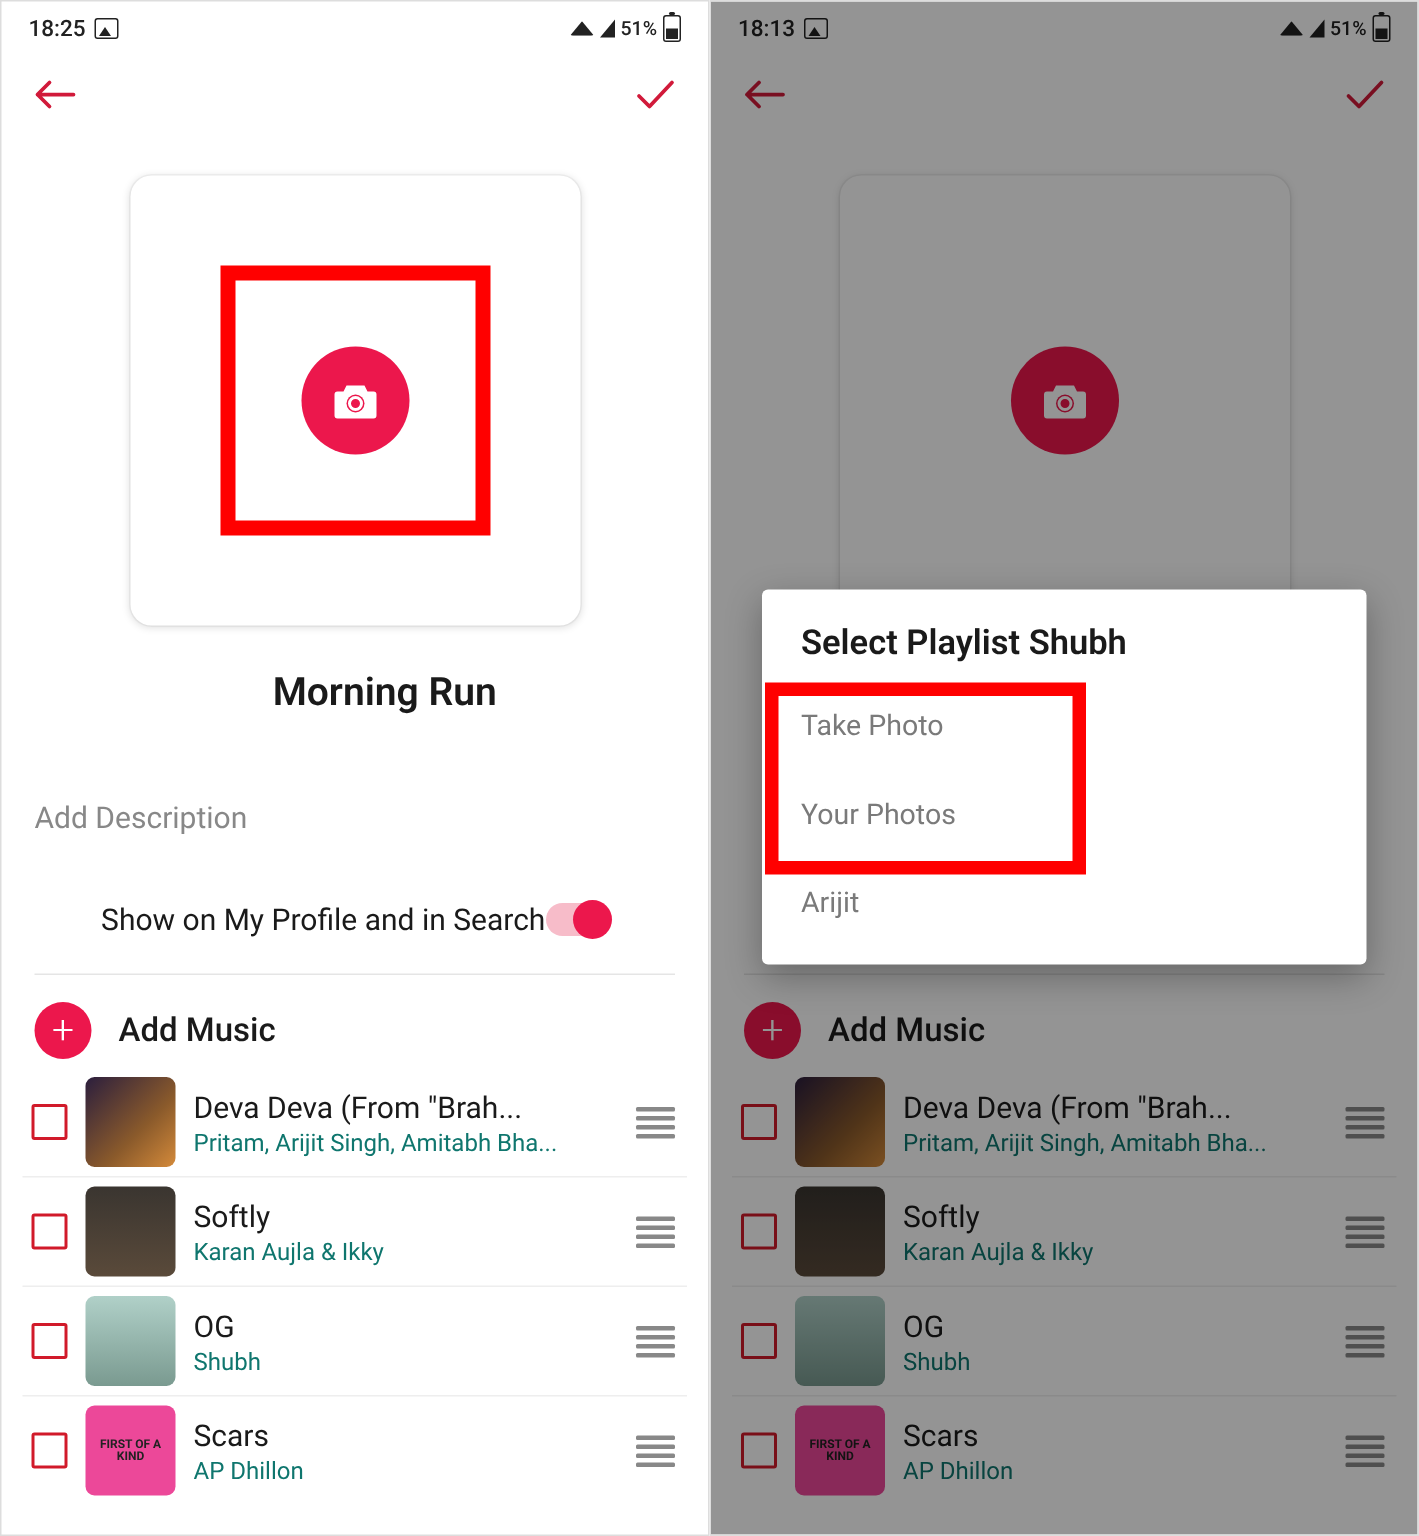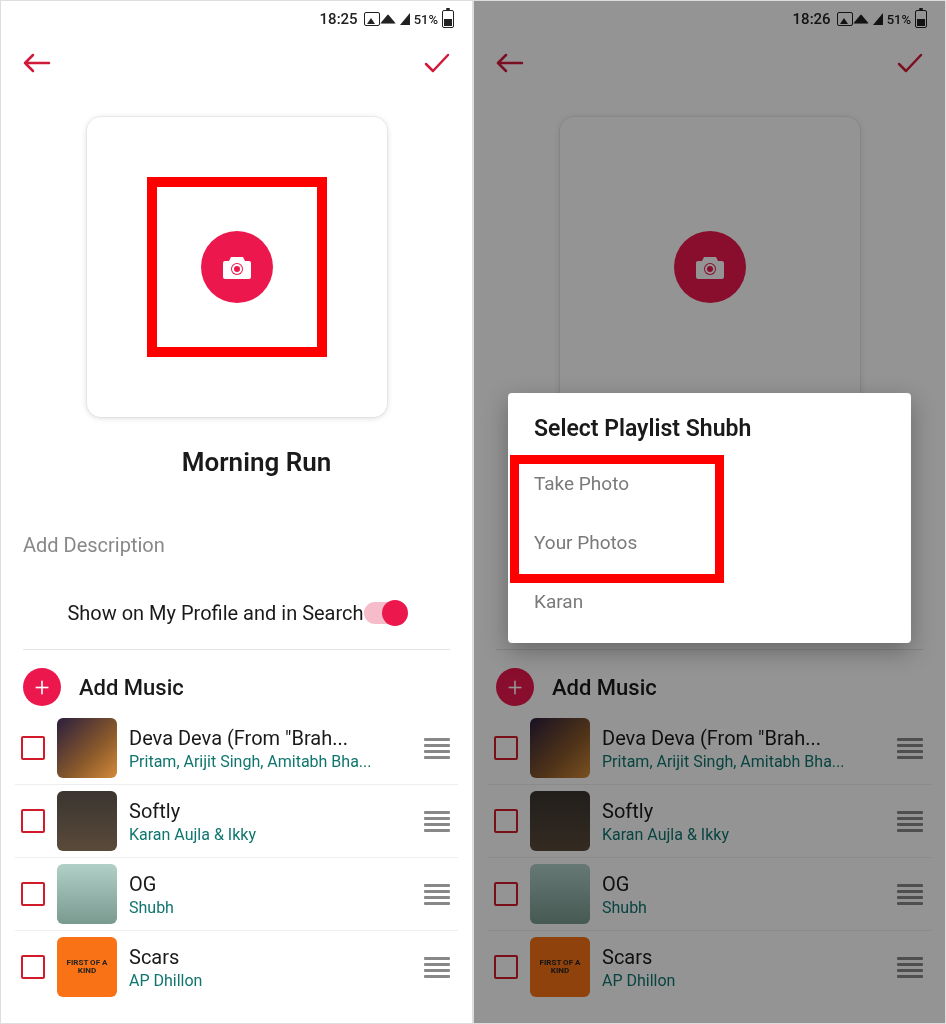--- a/index.html
+++ b/index.html
@@ -24,21 +24,21 @@
     position: absolute;
     inset: 0;
     background: rgba(0,0,0,0.42);
     z-index: 5;
     pointer-events: none;
   }
   
   .status-bar {
     height: 36px;
     display: flex;
-    justify-content: flex-end;
+    justify-content: space-between;
     align-items: center;
     padding: 0 18px;
     font-size: 15px;
     color: #222;
     font-weight: 500;
   }
   .status-left { display:flex; align-items:center; gap:6px; }
   .status-right { display:flex; align-items:center; gap:4px; font-size:13px; }
   .pic-icon { width:16px; height:14px; border:1.5px solid #222; border-radius:2px; position:relative; }
   .pic-icon::after { content:""; position:absolute; left:2px; bottom:1px; width:0; height:0; border-left:4px solid transparent; border-right:4px solid transparent; border-bottom:6px solid #222;}
@@ -147,21 +147,21 @@
   .song-artist { font-size:16px; color:#0f766e; white-space:nowrap; overflow:hidden; text-overflow:ellipsis; margin-top:2px;}
   .drag-handle {
     width:30px; flex-shrink:0;
     display:flex; flex-direction:column; gap:3px; align-items:center;
   }
   .drag-handle span { width:26px; height:3px; background:#888; border-radius:1px; }
   
   .thumb.t1 { background:linear-gradient(135deg,#2b1e3d 0%,#8a5a2b 60%,#d48a3a 100%);}
   .thumb.t2 { background:linear-gradient(180deg,#3a3530 0%,#5a4a3a 100%);}
   .thumb.t3 { background:linear-gradient(180deg,#b0d0c8 0%,#7a9a90 100%);}
-  .thumb.t4 { background:#f97316; display:flex; align-items:center; justify-content:center; font-size:8px; font-weight:700; color:#222; text-align:center; line-height:1;}
+  .thumb.t4 { background:#ec4899; display:flex; align-items:center; justify-content:center; font-size:8px; font-weight:700; color:#222; text-align:center; line-height:1;}
   
   .dialog {
     position:absolute;
     left:34px; right:34px;
     top:392px;
     background:#fff;
     border-radius:4px;
     box-shadow:0 8px 24px rgba(0,0,0,0.3);
     z-index:10;
     padding: 22px 0 12px 0;
@@ -298,21 +298,21 @@
           <span></span>
           <span></span>
         </span>
     </div>
   </div>
 </div>
 
 <div class="screen dimmed">
   <div class="status-bar">
     <div class="status-left">
-      <span>18:26</span>
+      <span>18:13</span>
       <span class="pic-icon"></span>
     </div>
     <div class="status-right">
       <span class="wifi-icon"></span>
       <span class="signal-icon"></span>
       <span>51%</span>
       <span class="battery"></span>
     </div>
   </div>
 
@@ -408,16 +408,16 @@
           <span></span>
           <span></span>
         </span>
     </div>
   </div>
 
   <div class="dialog">
     <div class="dialog-title">Select Playlist Shubh</div>
     <div class="dialog-item">Take Photo</div>
     <div class="dialog-item">Your Photos</div>
-    <div class="dialog-item">Karan</div>
+    <div class="dialog-item">Arijit</div>
     <div class="red-highlight"></div>
   </div>
 </div>
 
 </body></html>

